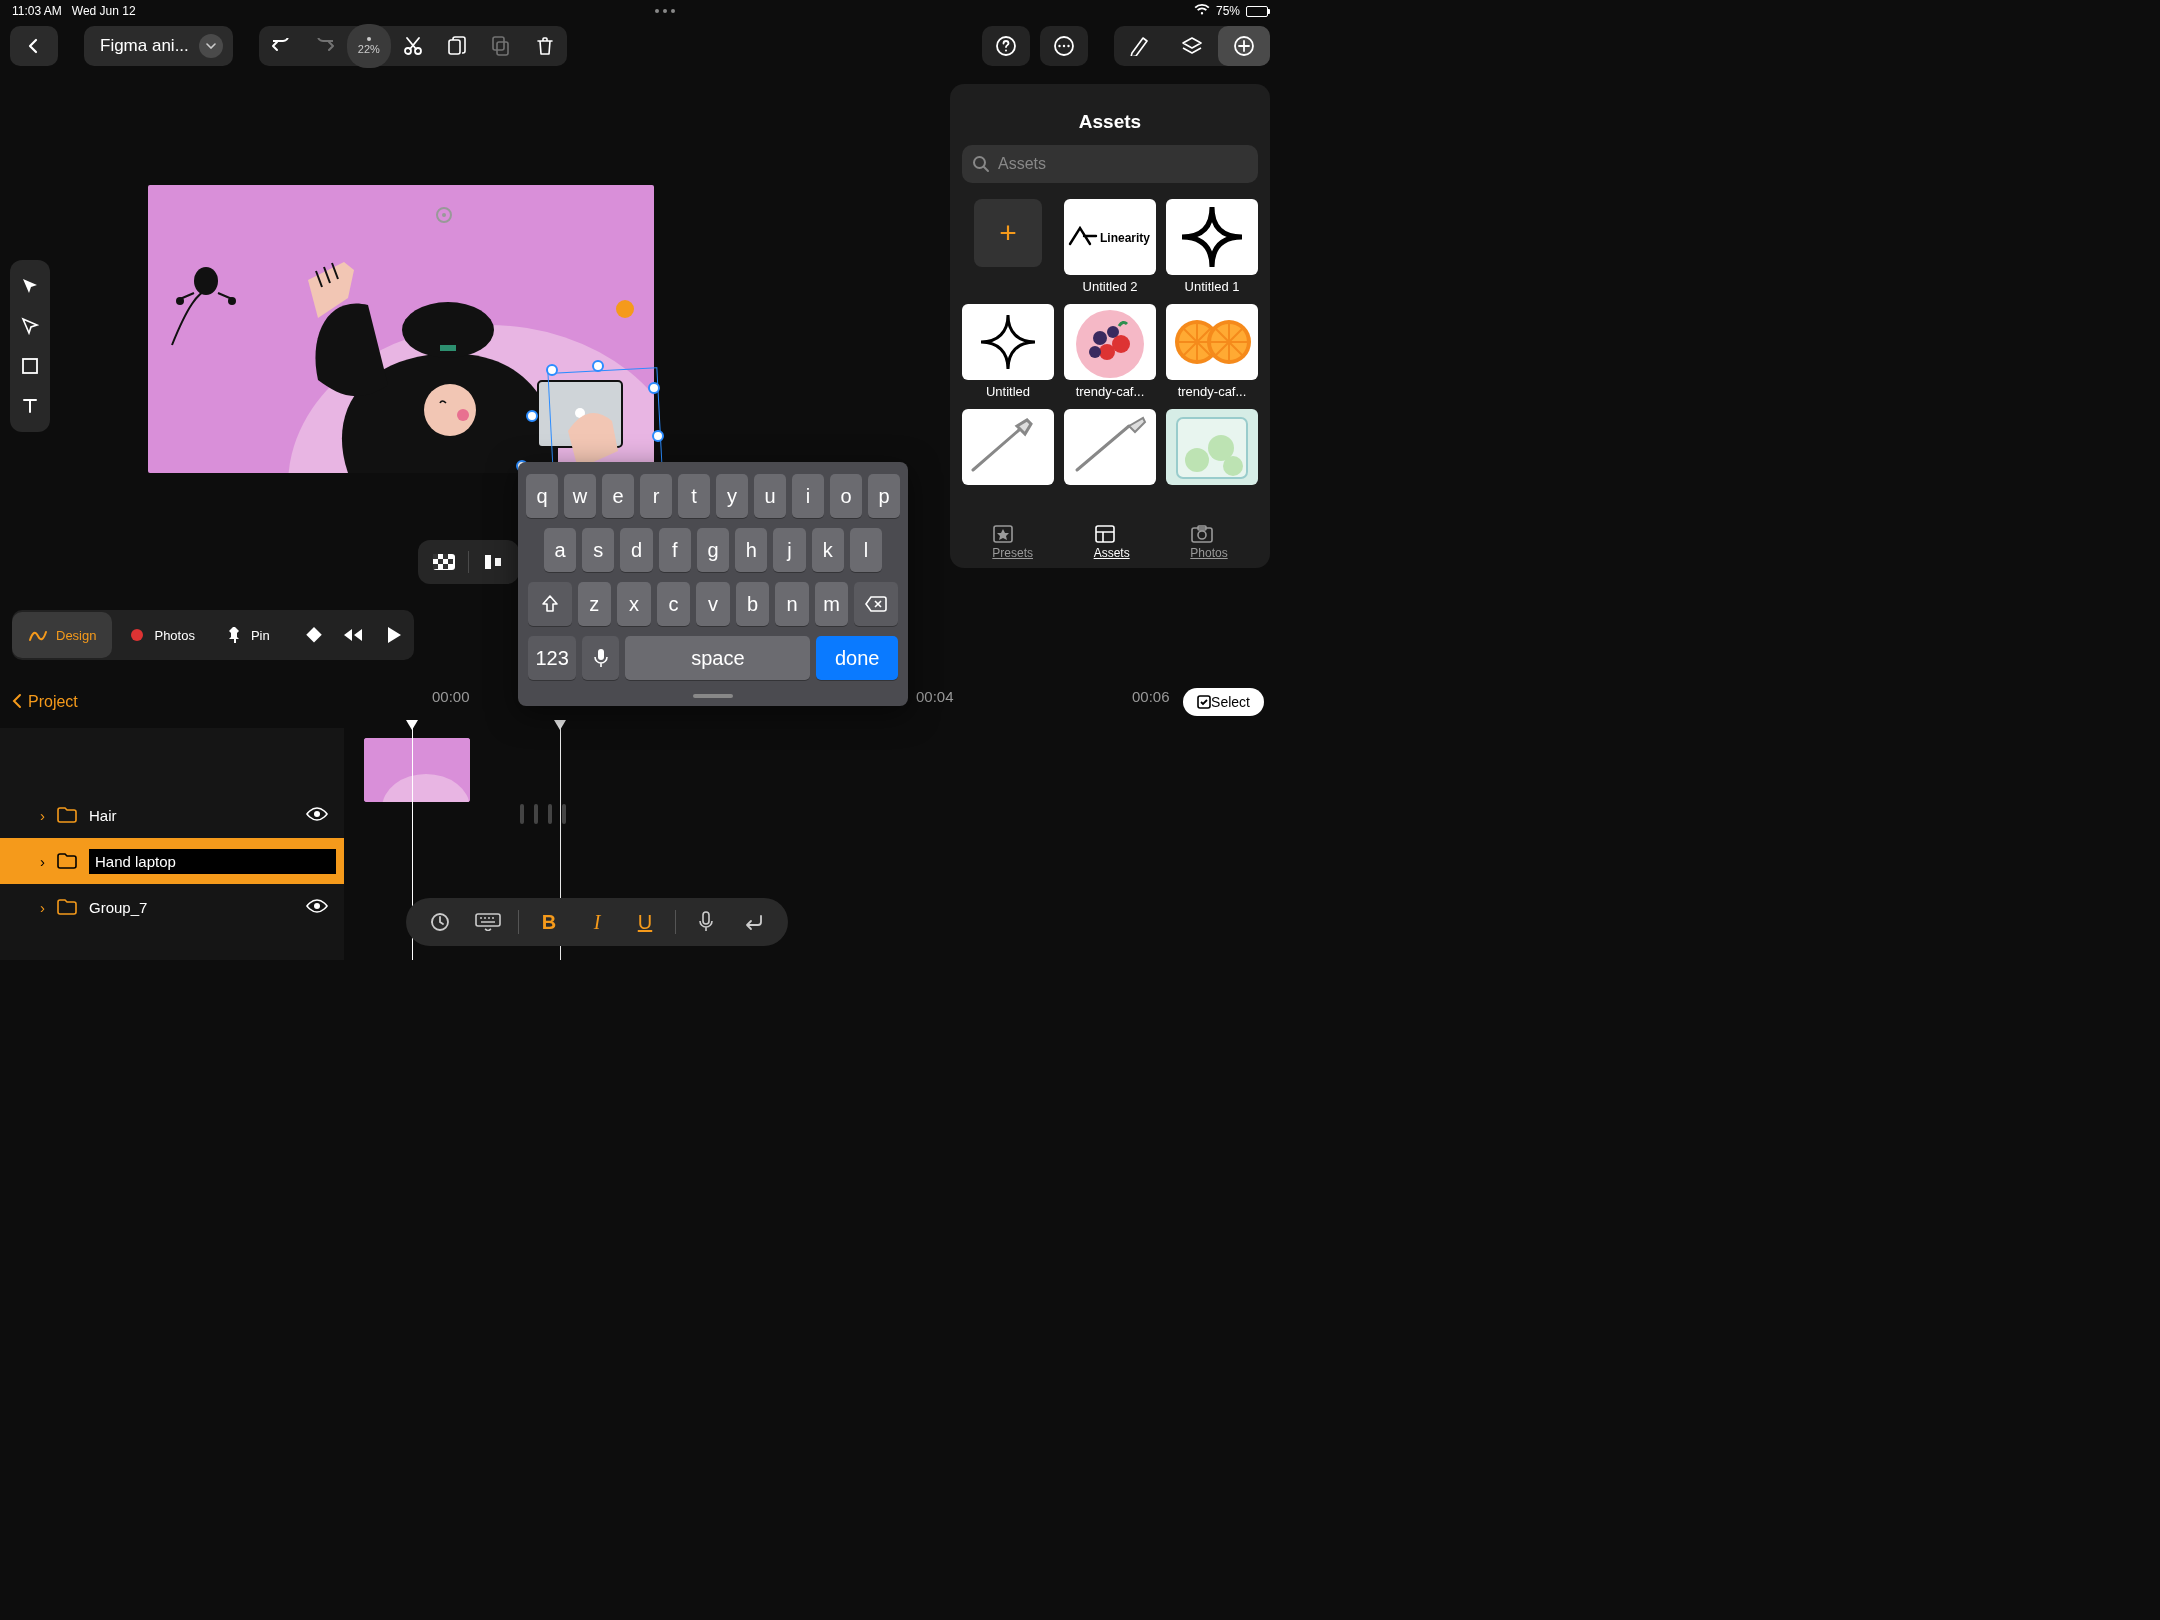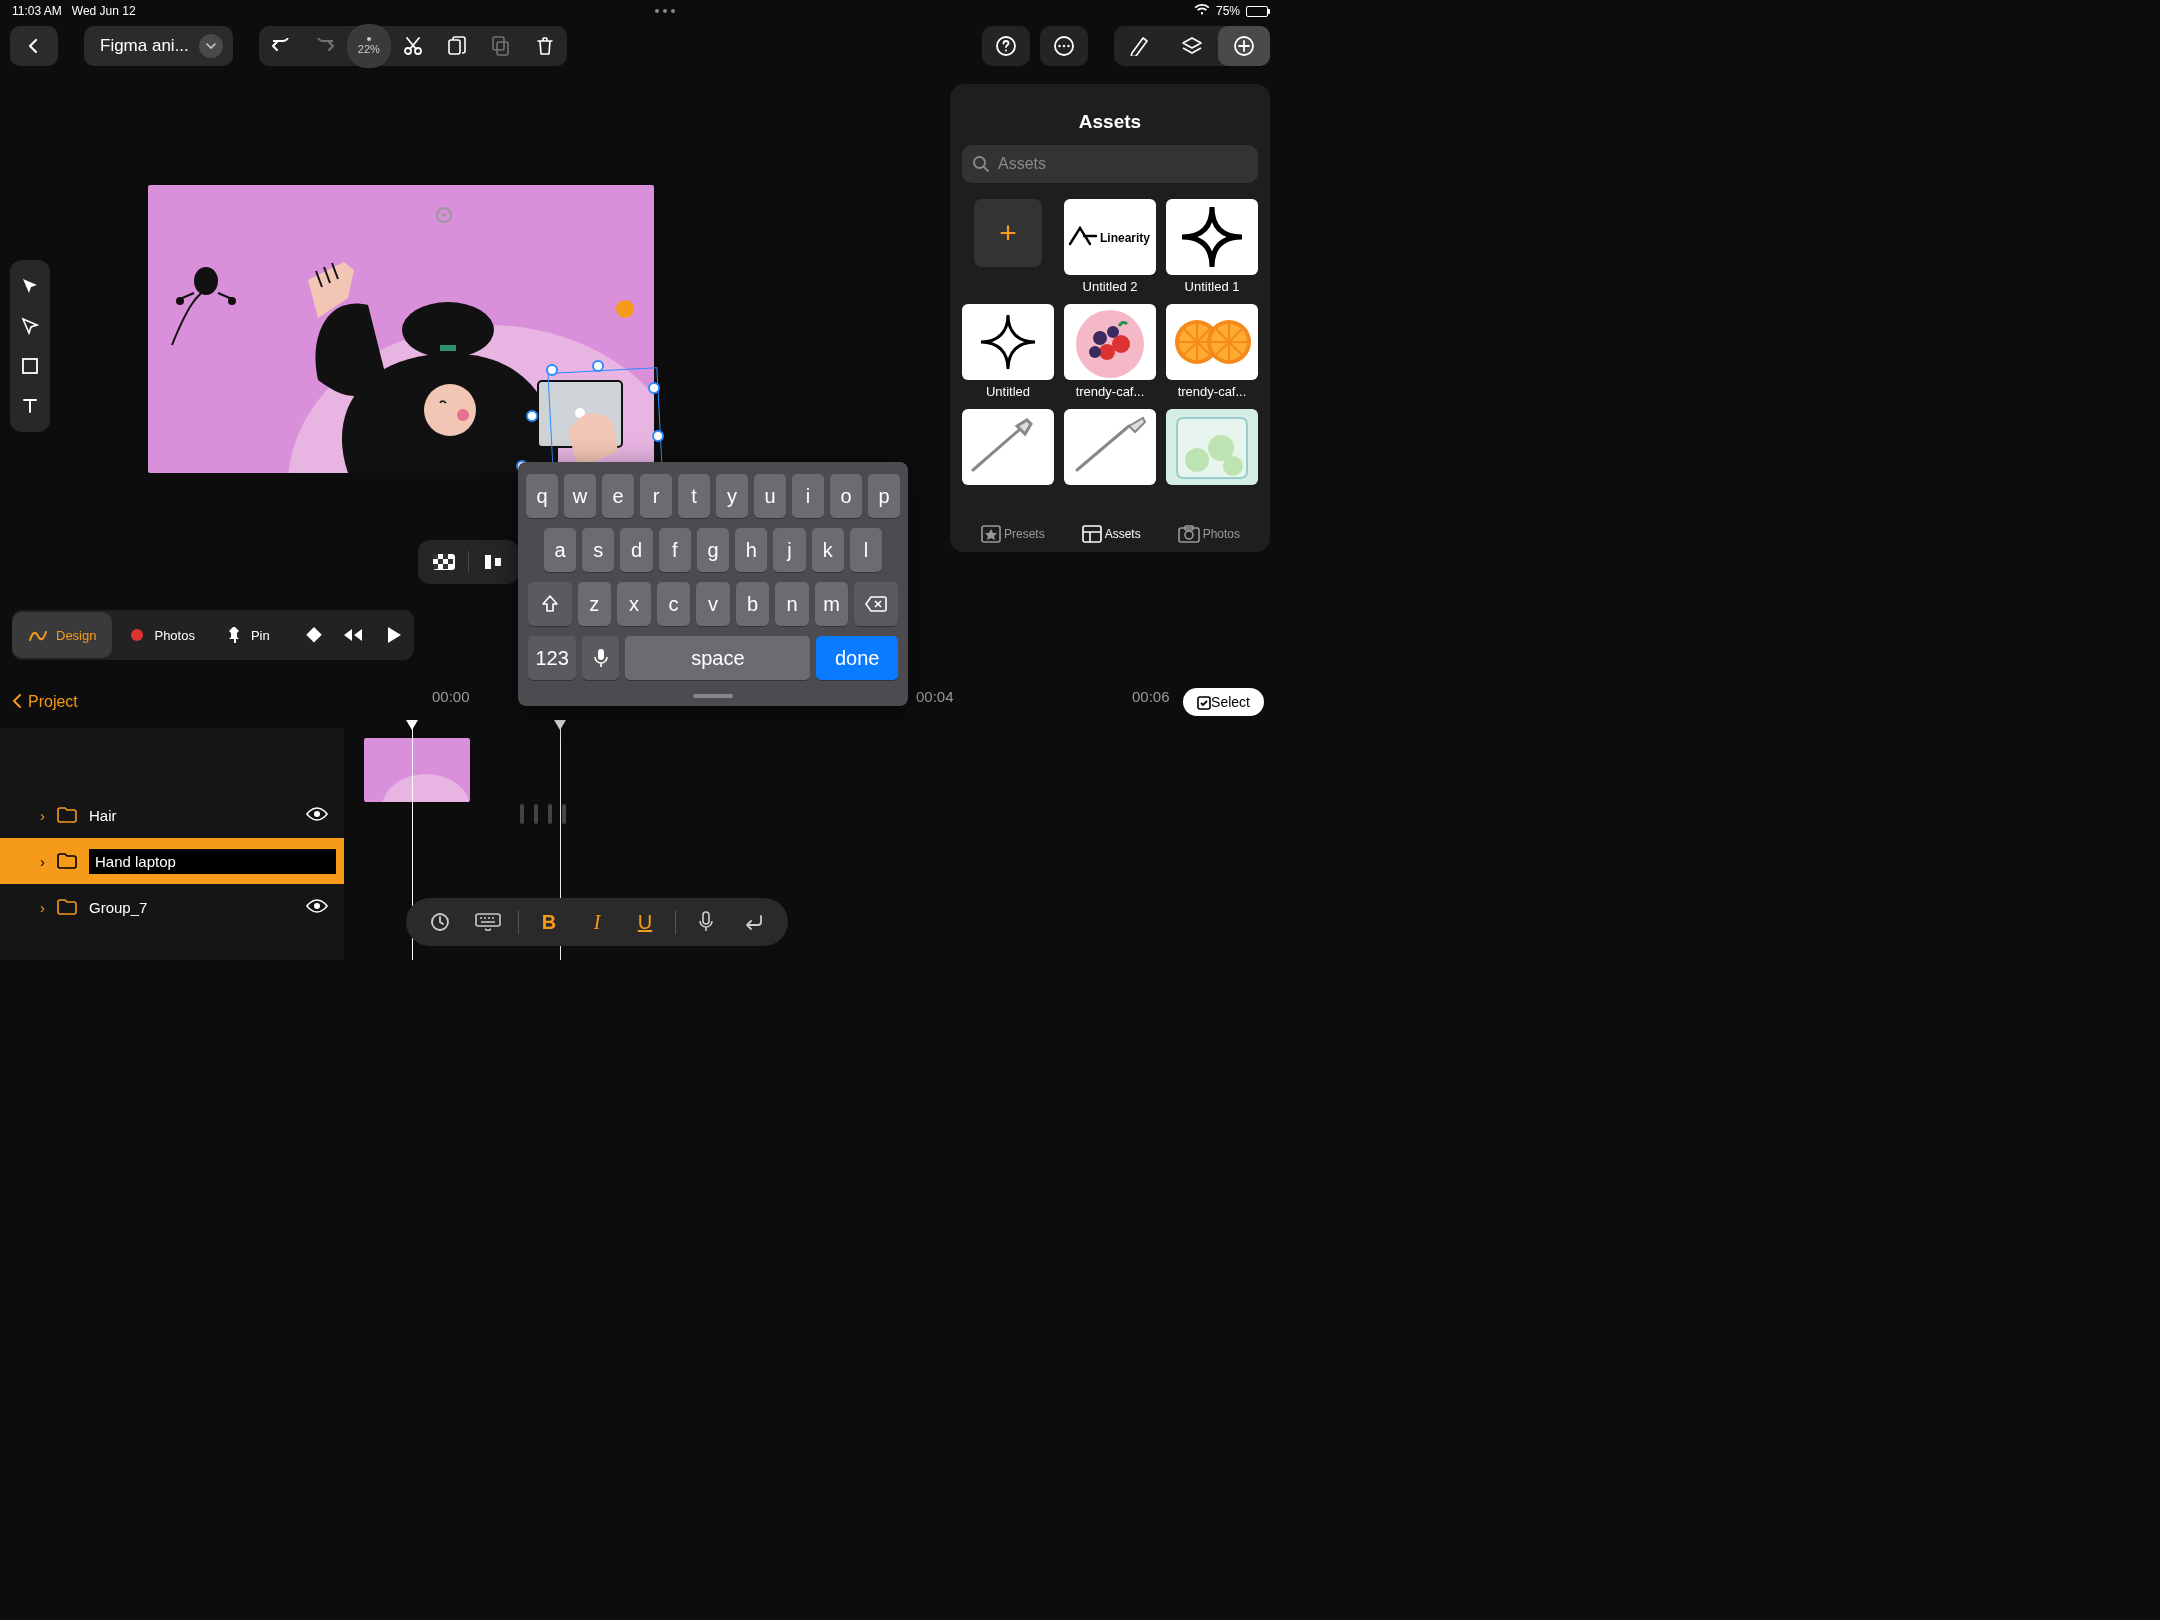--- a/index.html
+++ b/index.html
@@ -58,21 +58,21 @@
 
 .mode-bar{position:absolute;left:12px;top:610px;height:50px;background:#222;border-radius:10px;display:flex;align-items:center;gap:0;}
 .mode-bar .mbtn{height:46px;padding:0 16px;display:flex;align-items:center;gap:8px;font-size:13px;border-radius:10px;}
 .mode-bar .mbtn.act{background:#3a3a3a;color:#f59a1b;}
 .mode-bar .obar{padding-left:8px;display:flex;align-items:center;}
 .mode-bar .obtn{width:40px;height:40px;display:flex;align-items:center;justify-content:center;}
 
 
 .timeline-hdr{position:absolute;left:12px;right:0;top:676px;height:52px;display:flex;align-items:center;}
 .proj-back{color:#f59a1b;font-size:16px;display:flex;align-items:flex-start;gap:6px;}
-.select-pill{margin-left:auto;margin-right:16px;background:#fff;color:#000;border-radius:18px;padding:6px 14px;display:flex;align-items:flex-end;font-size:14px;}
+.select-pill{margin-left:auto;margin-right:16px;background:#fff;color:#000;border-radius:18px;padding:6px 14px;display:flex;align-items:center;font-size:14px;}
 .time-ruler{position:absolute;left:360px;top:680px;right:0;height:48px;}
 .time-lbl{position:absolute;top:8px;font-size:15px;color:#999;}
 
 
 .timeline-body{position:absolute;left:0;right:0;top:728px;bottom:0;display:flex;}
 .layers{width:344px;background:#151515;}
 .layer-row{height:46px;display:flex;align-items:center;padding-left:40px;gap:12px;font-size:15px;}
 .layer-row.sel{background:#f59a1b;color:#000;}
 .layer-row .chev{color:#f59a1b;}
 .layer-row.sel .chev{color:#000;}
@@ -89,21 +89,21 @@
 
 .assets-panel{position:absolute;right:10px;top:84px;width:320px;background:#1e1e1e;border-radius:14px;padding:27px 12px 8px 12px;display:flex;flex-direction:column;}
 .assets-title{text-align:center;font-size:19px;font-weight:600;margin-bottom:12px;}
 .assets-search{background:#333;border-radius:10px;height:38px;display:flex;align-items:center;padding:0 10px;gap:8px;color:#888;font-size:16px;}
 .assets-grid{display:grid;grid-template-columns:repeat(3,1fr);gap:10px;margin-top:16px;}
 .ag-item{display:flex;flex-direction:column;gap:4px;}
 .ag-thumb{background:#fff;border-radius:6px;height:76px;display:flex;align-items:center;justify-content:center;overflow:hidden;}
 .ag-thumb.add{background:#333;color:#f59a1b;font-size:30px;height:68px;width:68px;margin:0 auto;border-radius:8px;}
 .ag-label{font-size:13px;text-align:center;white-space:nowrap;overflow:hidden;text-overflow:ellipsis;}
 .assets-btm{display:flex;justify-content:space-around;margin-top:12px;padding-top:8px;}
-.ab{display:flex;flex-direction:row;align-items:center;gap:2px;color:#9a9a9a;font-size:12px;}
+.ab{display:flex;flex-direction:column;align-items:flex-start;gap:2px;color:#9a9a9a;font-size:12px;text-decoration:underline;}
 .ab.act{color:#fff;}
 
 
 .text-bar{position:absolute;left:406px;bottom:14px;height:48px;background:#2a2a2a;border-radius:24px;display:flex;align-items:center;padding:0 10px;gap:0;}
 .text-bar .tb{width:48px;height:48px;display:flex;align-items:center;justify-content:center;font-size:20px;}
 .text-bar .sep{width:1px;height:24px;background:#555;margin:0 6px;}
 
 
 .kbd{position:absolute;left:518px;top:462px;width:390px;background:#4b4b50;border-radius:8px;padding:12px 10px 8px 10px;display:flex;flex-direction:column;gap:10px;box-shadow:0 8px 30px rgba(0,0,0,0.5);}
 .kbd-row{display:flex;gap:6px;justify-content:center;}

